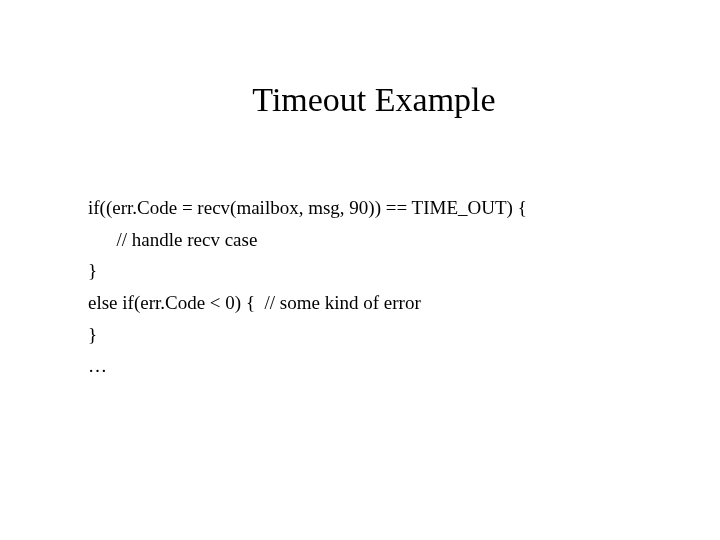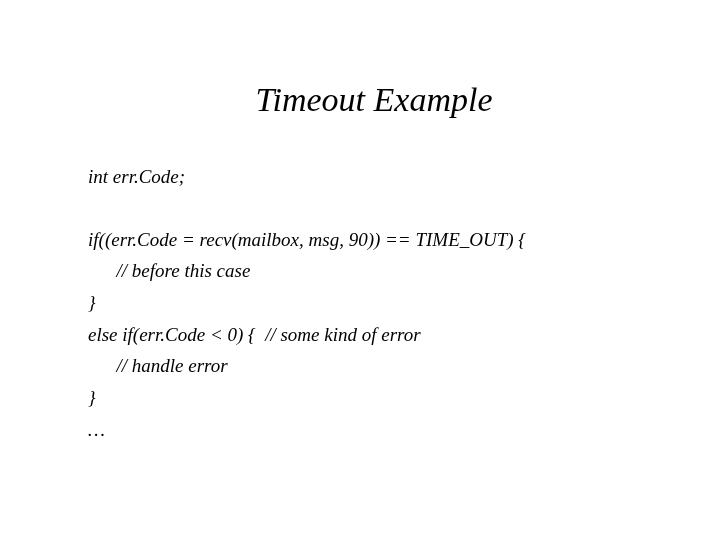--- a/index.html
+++ b/index.html
@@ -1,19 +1,18 @@
 <!DOCTYPE html>
 <html><head>
   <meta charset="utf-8">
   <style>
     * {
       margin: 7px;
       padding: 0;
       box-sizing: border-box;
-      font-style: italic;
     }
     body {
       width: 720px;
       height: 540px;
       background: #ffffff;
       font-family: "Times New Roman", Times, serif;
       color: #000000;
       padding: 60px 60px 40px 60px;
       position: relative;
     }
@@ -33,22 +32,20 @@
     .blank-line {
       height: 24px;
     }
   </style>
 </head>
 <body>
 
 <div class="title">Timeout Example</div>
 
 <div class="code-block">
-  <div class="code-line">int err.Code;</div>
   <div class="blank-line"></div>
   <div class="code-line">if((err.Code = recv(mailbox, msg, 90)) == TIME_OUT) {</div>
-  <div class="code-line">      // before this case</div>
+  <div class="code-line">      // handle recv case</div>
   <div class="code-line">}</div>
   <div class="code-line">else if(err.Code &lt; 0) {  // some kind of error</div>
-  <div class="code-line">      // handle error</div>
   <div class="code-line">}</div>
   <div class="code-line">…</div>
 </div>
 
 </body></html>

